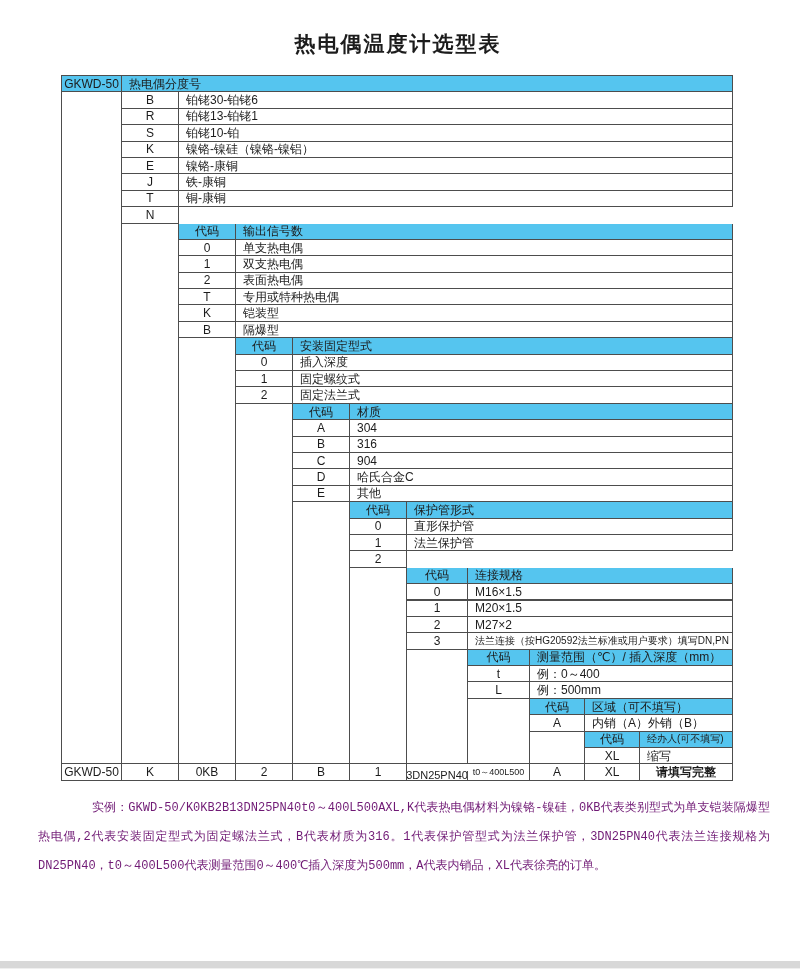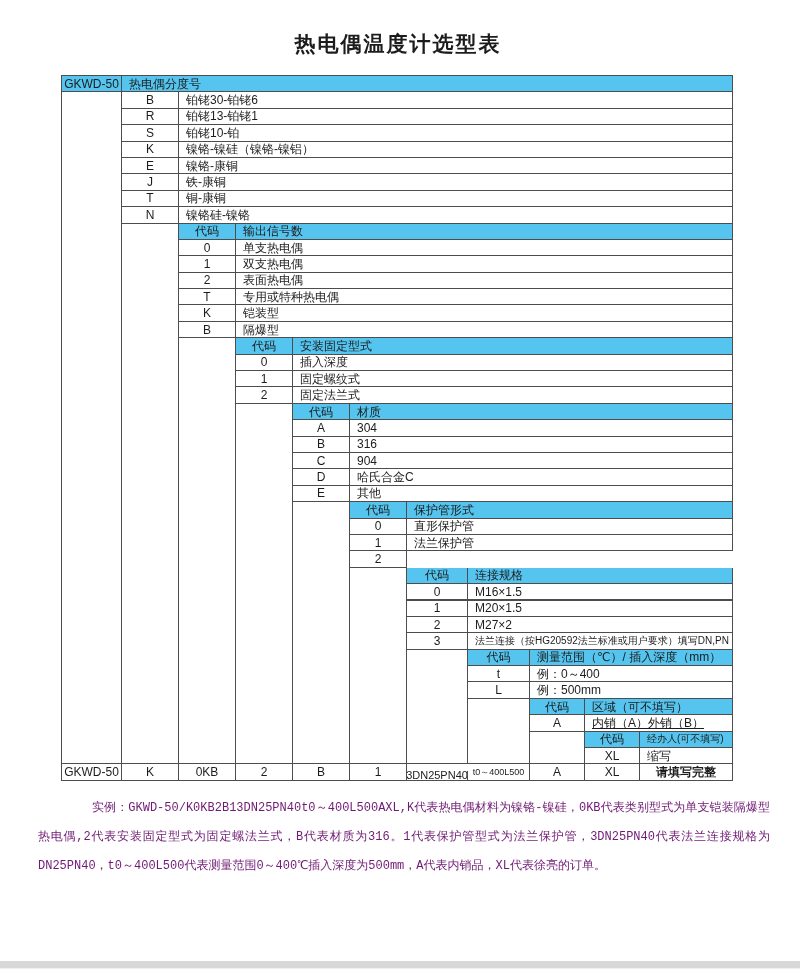--- a/index.html
+++ b/index.html
@@ -64,21 +64,20 @@
     <div class="cell desc" style="grid-area: 4 / 3 / auto / 12; font-size: 12px;">铂铑10-铂</div>
     <div class="cell code" style="grid-area: 5 / 2 / auto / 3; font-size: 12px;">K</div>
     <div class="cell desc" style="grid-area: 5 / 3 / auto / 12; font-size: 12px;">镍铬-镍硅（镍铬-镍铝）</div>
     <div class="cell code" style="grid-area: 6 / 2 / auto / 3; font-size: 12px;">E</div>
     <div class="cell desc" style="grid-area: 6 / 3 / auto / 12; font-size: 12px;">镍铬-康铜</div>
     <div class="cell code" style="grid-area: 7 / 2 / auto / 3; font-size: 12px;">J</div>
     <div class="cell desc" style="grid-area: 7 / 3 / auto / 12; font-size: 12px;">铁-康铜</div>
     <div class="cell code" style="grid-area: 8 / 2 / auto / 3; font-size: 12px;">T</div>
     <div class="cell desc" style="grid-area: 8 / 3 / auto / 12; font-size: 12px;">铜-康铜</div>
     <div class="cell code" style="grid-area: 9 / 2 / auto / 3; font-size: 12px;">N</div>
-    <div class="cell desc" style="grid-area: 9 / 3 / auto / 12; font-size: 12px;">镍铬硅-镍铬</div>
     <div class="cell code hdr" style="grid-area: 10 / 3 / auto / 4; font-size: 12px;">代码</div>
     <div class="cell desc hdr" style="grid-area: 10 / 4 / auto / 12; font-size: 12px;">输出信号数</div>
     <div class="cell code" style="grid-area: 11 / 3 / auto / 4; font-size: 12px;">0</div>
     <div class="cell desc" style="grid-area: 11 / 4 / auto / 12; font-size: 12px;">单支热电偶</div>
     <div class="cell code" style="grid-area: 12 / 3 / auto / 4; font-size: 12px;">1</div>
     <div class="cell desc" style="grid-area: 12 / 4 / auto / 12; font-size: 12px;">双支热电偶</div>
     <div class="cell code" style="grid-area: 13 / 3 / auto / 4; font-size: 12px;">2</div>
     <div class="cell desc" style="grid-area: 13 / 4 / auto / 12; font-size: 12px;">表面热电偶</div>
     <div class="cell code" style="grid-area: 14 / 3 / auto / 4; font-size: 12px;">T</div>
     <div class="cell desc" style="grid-area: 14 / 4 / auto / 12; font-size: 12px;">专用或特种热电偶</div>
@@ -126,21 +125,21 @@
     <div class="cell desc" style="grid-area: 35 / 8 / auto / 12; font-size: 10px;">法兰连接（按HG20592法兰标准或用户要求）填写DN,PN</div>
     <div class="cell code hdr" style="grid-area: 36 / 8 / auto / 9; font-size: 12px;">代码</div>
     <div class="cell desc hdr" style="grid-area: 36 / 9 / auto / 12; font-size: 12px;">测量范围（℃）/ 插入深度（mm）</div>
     <div class="cell code" style="grid-area: 37 / 8 / auto / 9; font-size: 12px;">t</div>
     <div class="cell desc" style="grid-area: 37 / 9 / auto / 12; font-size: 12px;">例：0～400</div>
     <div class="cell code" style="grid-area: 38 / 8 / auto / 9; font-size: 12px;">L</div>
     <div class="cell desc" style="grid-area: 38 / 9 / auto / 12; font-size: 12px;">例：500mm</div>
     <div class="cell code hdr" style="grid-area: 39 / 9 / auto / 10; font-size: 12px;">代码</div>
     <div class="cell desc hdr" style="grid-area: 39 / 10 / auto / 12; font-size: 12px;">区域（可不填写）</div>
     <div class="cell code" style="grid-area: 40 / 9 / auto / 10; font-size: 12px;">A</div>
-    <div class="cell desc" style="grid-area: 40 / 10 / auto / 12; font-size: 12px; text-decoration: underline;">内销（A）外销（B）</div>
+    <div class="cell desc" style="grid-area: 40 / 10 / auto / 12; font-size: 12px;">内销（A）外销（B）</div>
     <div class="cell code hdr" style="grid-area: 41 / 10 / auto / 11; font-size: 12px;">代码</div>
     <div class="cell desc hdr" style="grid-area: 41 / 11 / auto / 12; font-size: 10px;">经办人(可不填写)</div>
     <div class="cell code" style="grid-area: 42 / 10 / auto / 11; font-size: 12px;">XL</div>
     <div class="cell desc" style="grid-area: 42 / 11 / auto / 12; font-size: 12px;">缩写</div>
     <div class="cell spacer" style="grid-area: 2 / 1 / 43 / 2;"></div>
     <div class="cell spacer" style="grid-area: 10 / 2 / 43 / 3;"></div>
     <div class="cell spacer" style="grid-area: 17 / 3 / 43 / 4;"></div>
     <div class="cell spacer" style="grid-area: 21 / 4 / 43 / 5;"></div>
     <div class="cell spacer" style="grid-area: 27 / 5 / 43 / 6;"></div>
     <div class="cell spacer" style="grid-area: 31 / 6 / 43 / 7;"></div>

